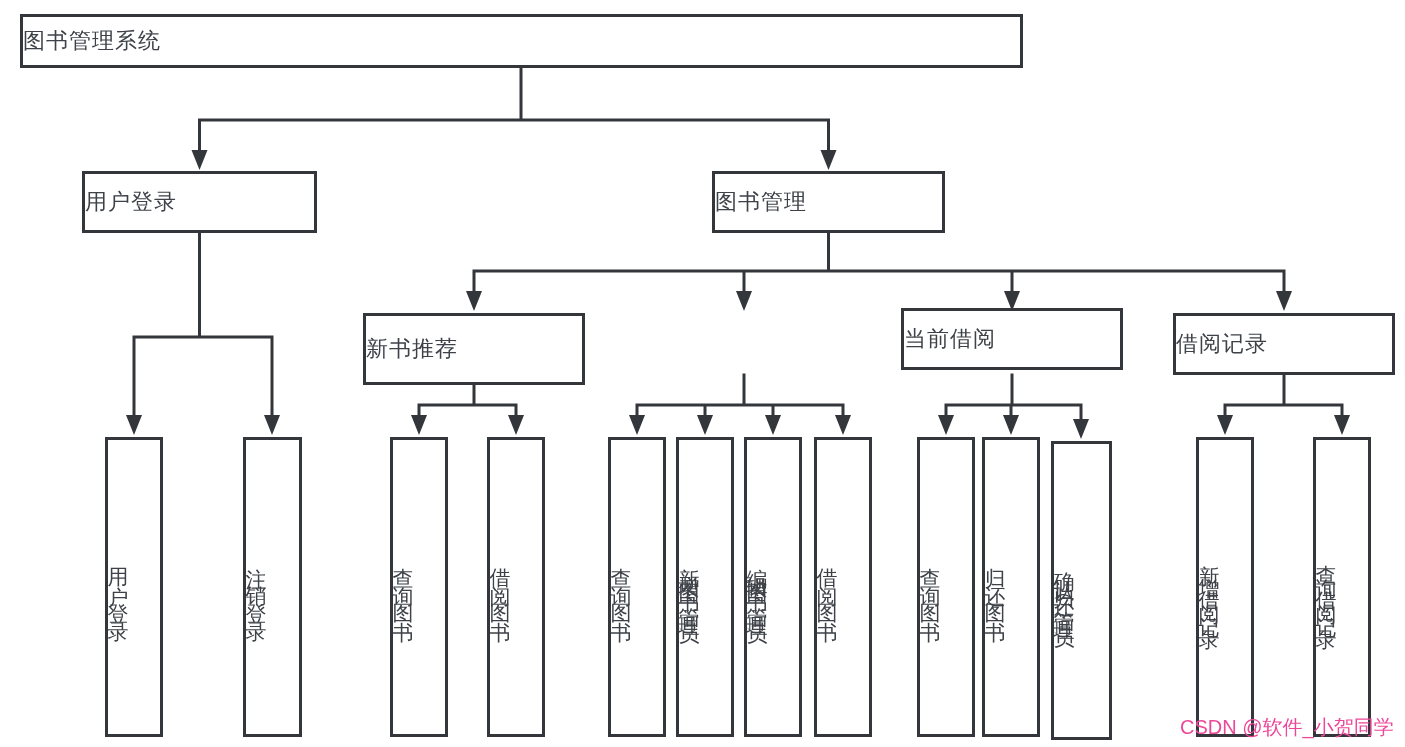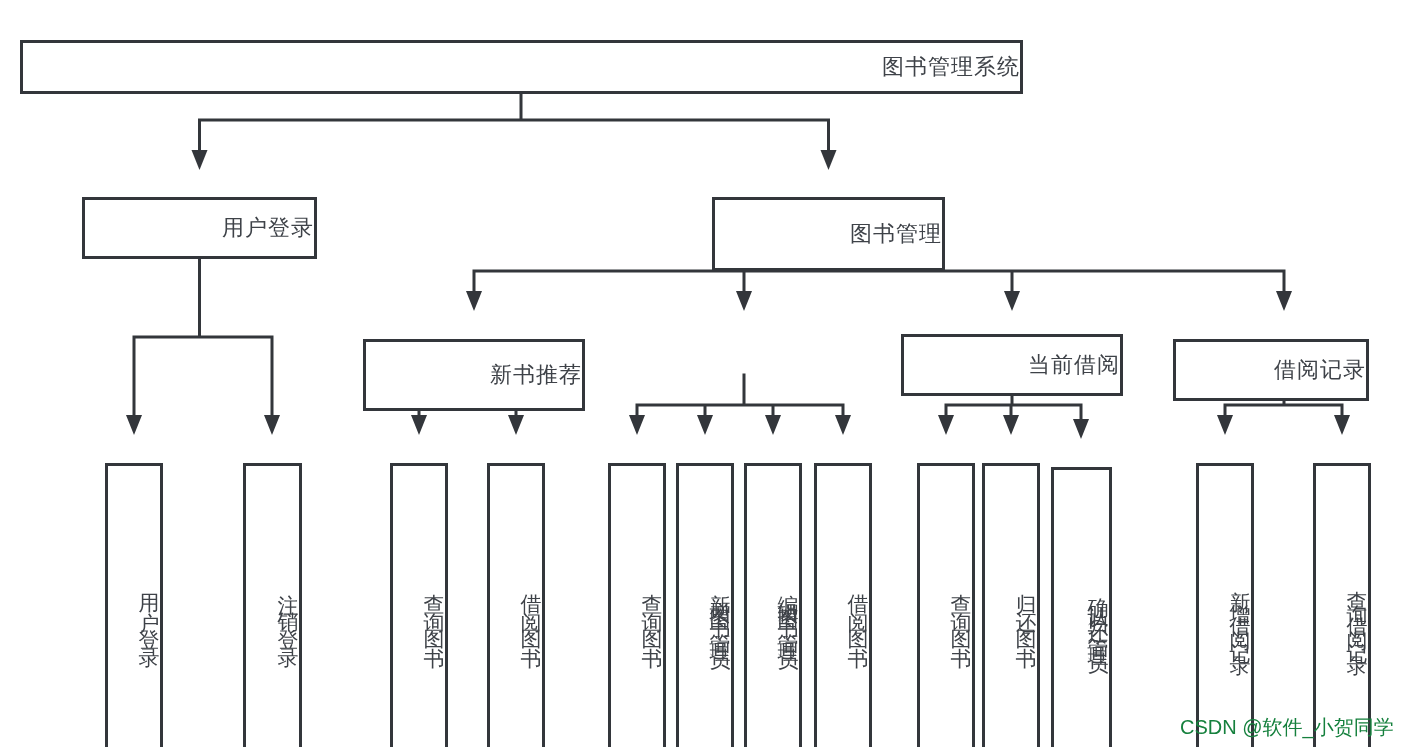--- a/index.html
+++ b/index.html
@@ -14,39 +14,38 @@
     background:var(--bg);
     font-family:"Liberation Sans", sans-serif;
     overflow:hidden;
   }
   .connectors{position:absolute;left:0;top:0;width:1405px;height:747px;}
   .box{
     position:absolute;
     box-sizing:border-box;
     background:#fff;
     border:3px solid var(--line);
-    display:flex;align-items:center;justify-content:flex-end;
+    display:flex;align-items:center;justify-content:flex-start;
     color:var(--text);
-    margin-top:26px;
   }
   .h-label{font-size:22px;letter-spacing:1px;white-space:nowrap;}
   .v-label{
     writing-mode:vertical-rl;
     font-size:21px;
     line-height:1;
     color:var(--text);
   }
   .ls-lg{letter-spacing:18px;}
   .ls-md{letter-spacing:13px;}
   .ls-sm{letter-spacing:8px;}
   .watermark{
     position:absolute;
     left:1180px;top:714px;
     font-size:20px;
-    color:#15803d;
+    color:#ec4899;
     white-space:nowrap;
     z-index:5;
   }
 </style>
 </head>
 <body>
 
 <div class="canvas">
 
   <svg class="connectors" viewBox="0 0 1405 747" xmlns="http://www.w3.org/2000/svg" aria-hidden="true">
@@ -81,31 +80,31 @@
     </g>
   </svg>
 
   <div class="box" style="left:20px;top:14px;width:1003px;height:54px">
     <span class="h-label">图书管理系统</span>
   </div>
 
   <div class="box" style="left:82px;top:171px;width:235px;height:62px">
     <span class="h-label">用户登录</span>
   </div>
-  <div class="box" style="left:712px;top:171px;width:233px;height:74px">
+  <div class="box" style="left:712px;top:171px;width:233px;height:62px">
     <span class="h-label">图书管理</span>
   </div>
 
   <div class="box" style="left:363px;top:313px;width:222px;height:72px">
     <span class="h-label">新书推荐</span>
   </div>
   <div class="box" style="left:901px;top:308px;width:222px;height:62px">
     <span class="h-label">当前借阅</span>
   </div>
-  <div class="box" style="left:1173px;top:313px;width:196px;height:62px">
+  <div class="box" style="left:1173px;top:313px;width:222px;height:62px">
     <span class="h-label">借阅记录</span>
   </div>
 
   <div class="box" style="left:105px;top:437px;width:58px;height:300px">
     <span class="v-label ls-lg">用户登录</span>
   </div>
   <div class="box" style="left:243px;top:437px;width:59px;height:300px">
     <span class="v-label ls-lg">注销登录</span>
   </div>
 

